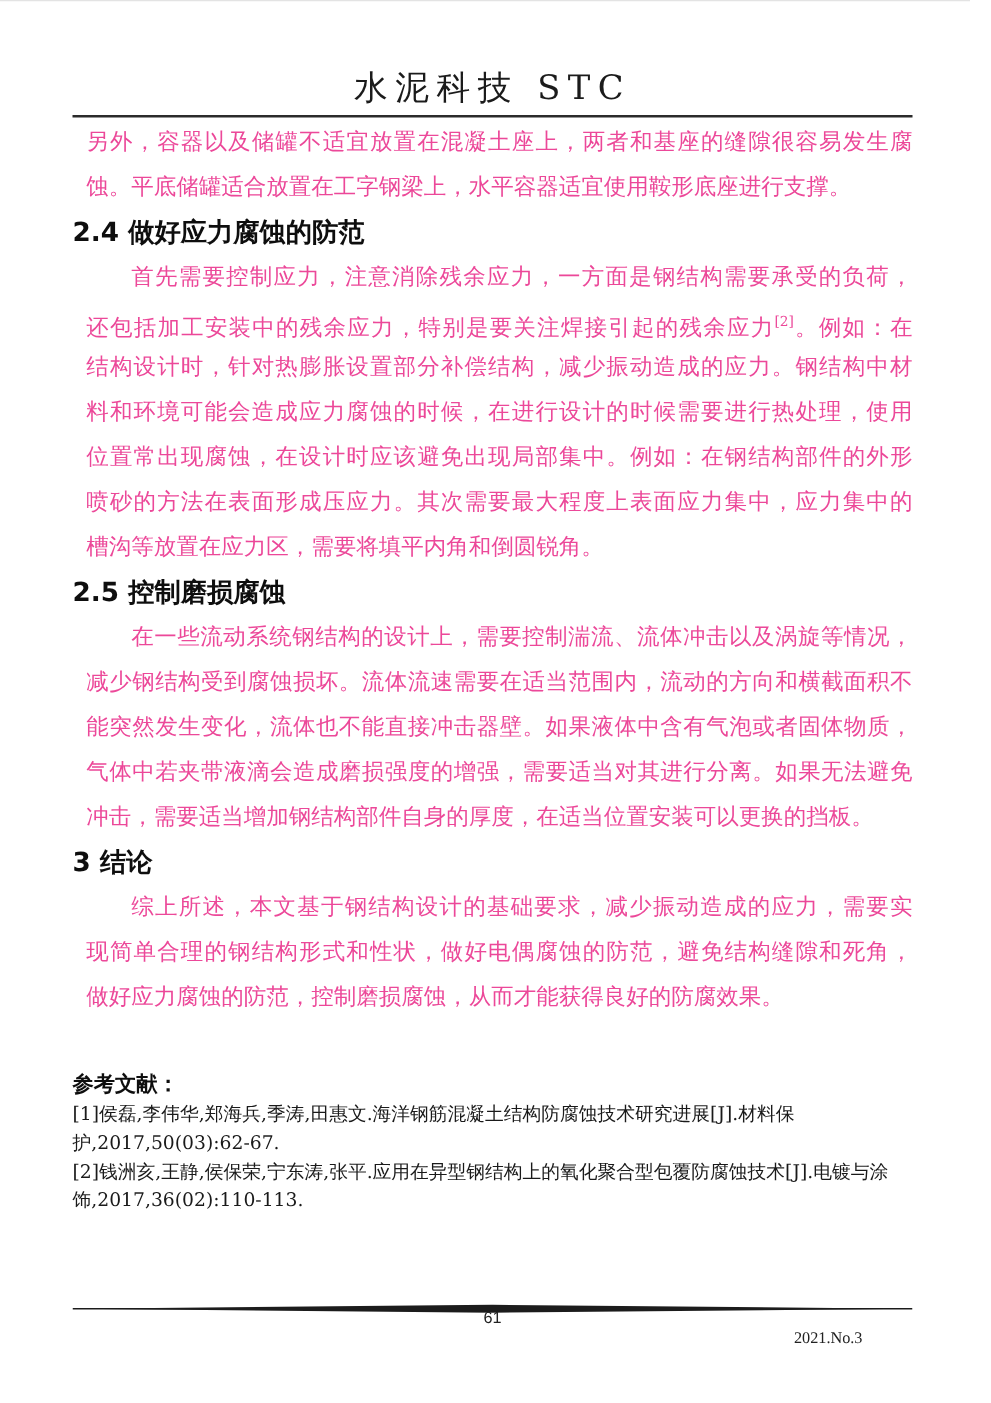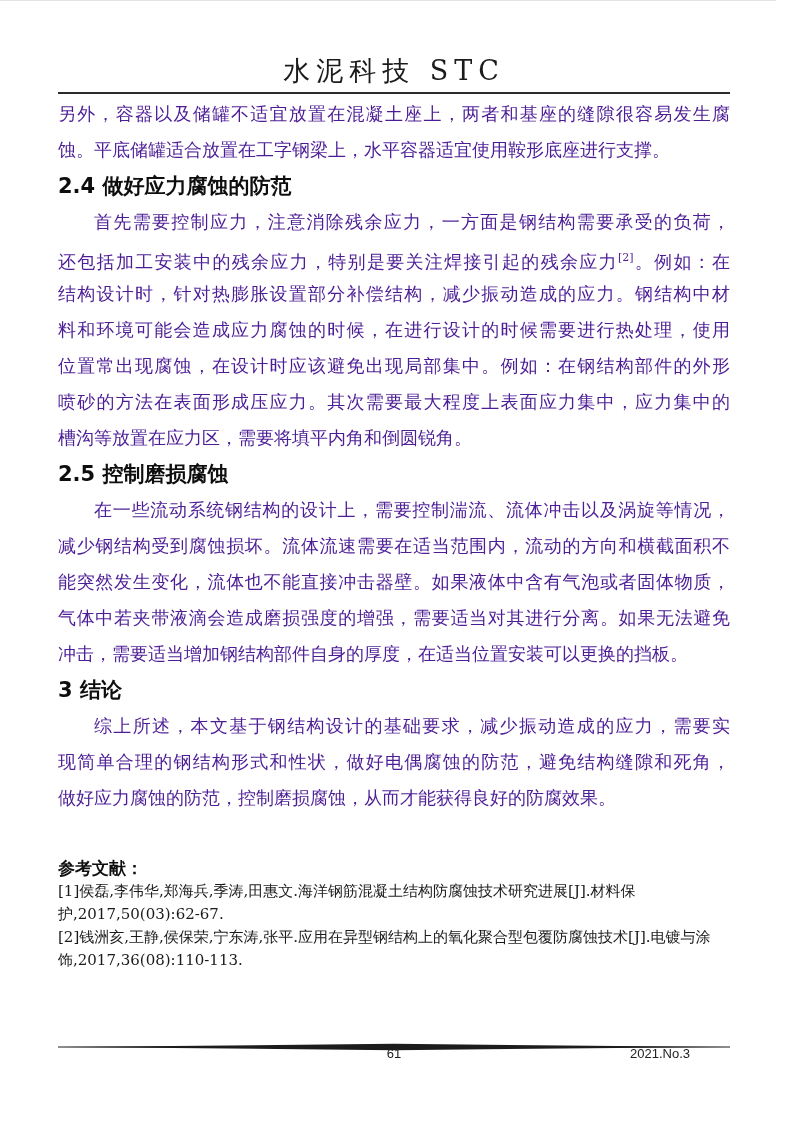--- a/index.html
+++ b/index.html
@@ -11,21 +11,21 @@
   .top-edge { position:absolute; top:0; left:0; width:793px; height:1px; background:#e3e3e3; }
   .content { position:absolute; left:58px; top:0; width:672px; }
   .journal-title {
     margin-top:52px; height:38px; line-height:38px; text-align:center;
     font-size:27px; letter-spacing:6px; font-weight:500; color:#1b1b1b;
   }
   .header-rule { border:none; border-top:2px solid #2b2b2b; margin:2px 0 0 0; }
   .text-block { margin-top:2px; }
   .ln {
     font-size:18px; line-height:36px; height:36px;
-    text-align:justify; text-align-last:justify; color:#4c1d95;
+    text-align:justify; text-align-last:justify; color:#ec4899;margin-left:11px;
   }
   .ln.last { text-align-last:left; }
   .ln.indent { text-indent:36px; }
   .hd {
     font-size:21px; line-height:36px; height:36px; font-weight:bold;
     font-family:"DejaVu Sans","Liberation Sans",sans-serif;
     text-align:center; text-align-last:left; color:#0e0e0e;
   }
   sup.cite { font-size:11px; vertical-align:7px; letter-spacing:0; }
   .refs { margin-top:40px; }
@@ -33,21 +33,21 @@
     font-size:17px; line-height:24px; font-weight:bold;
     font-family:"DejaVu Sans","Liberation Sans",sans-serif; color:#0e0e0e;
   }
   .ref-ln { font-size:15px; line-height:23px; white-space:nowrap; color:#1a1a1a; }
   .footer-rule-wrap { position:absolute; left:58px; top:1036px; width:672px; height:8px; }
   .footer-row {
     position:absolute; left:58px; top:1046px; width:672px; height:18px;
     font-family:"Liberation Sans","DejaVu Sans",sans-serif; font-size:13px; color:#222;
   }
   .page-num { width:672px; text-align:center; }
-  .issue { position:absolute; right:40px; top:0; }
+  .issue { position:absolute; right:40px; top:16px;font-family:Liberation Serif, serif; }
 </style>
 </head>
 <body>
 
 <div class="page">
   <div class="top-edge"></div>
 
   <div class="content">
     <div class="journal-title">水泥科技 STC</div>
     <hr class="header-rule">
@@ -76,21 +76,21 @@
       <div class="ln indent">综上所述，本文基于钢结构设计的基础要求，减少振动造成的应力，需要实</div>
       <div class="ln">现简单合理的钢结构形式和性状，做好电偶腐蚀的防范，避免结构缝隙和死角，</div>
       <div class="ln last">做好应力腐蚀的防范，控制磨损腐蚀，从而才能获得良好的防腐效果。</div>
     </div>
 
     <div class="refs">
       <div class="refs-head">参考文献：</div>
       <div class="ref-ln">[1]侯磊,李伟华,郑海兵,季涛,田惠文.海洋钢筋混凝土结构防腐蚀技术研究进展[J].材料保</div>
       <div class="ref-ln">护,2017,50(03):62-67.</div>
       <div class="ref-ln">[2]钱洲亥,王静,侯保荣,宁东涛,张平.应用在异型钢结构上的氧化聚合型包覆防腐蚀技术[J].电镀与涂</div>
-      <div class="ref-ln">饰,2017,36(08):110-113.</div>
+      <div class="ref-ln">饰,2017,36(02):110-113.</div>
     </div>
   </div>
 
   <div class="footer-rule-wrap">
     <svg width="672" height="8" viewBox="0 0 672 8" xmlns="http://www.w3.org/2000/svg">
       <line x1="0" y1="4" x2="672" y2="4" stroke="#1c1c1c" stroke-width="1.2"></line>
       <polygon points="4,4 336,0.8 668,4 336,7.2" fill="#1c1c1c"></polygon>
     </svg>
   </div>
   <div class="footer-row">

